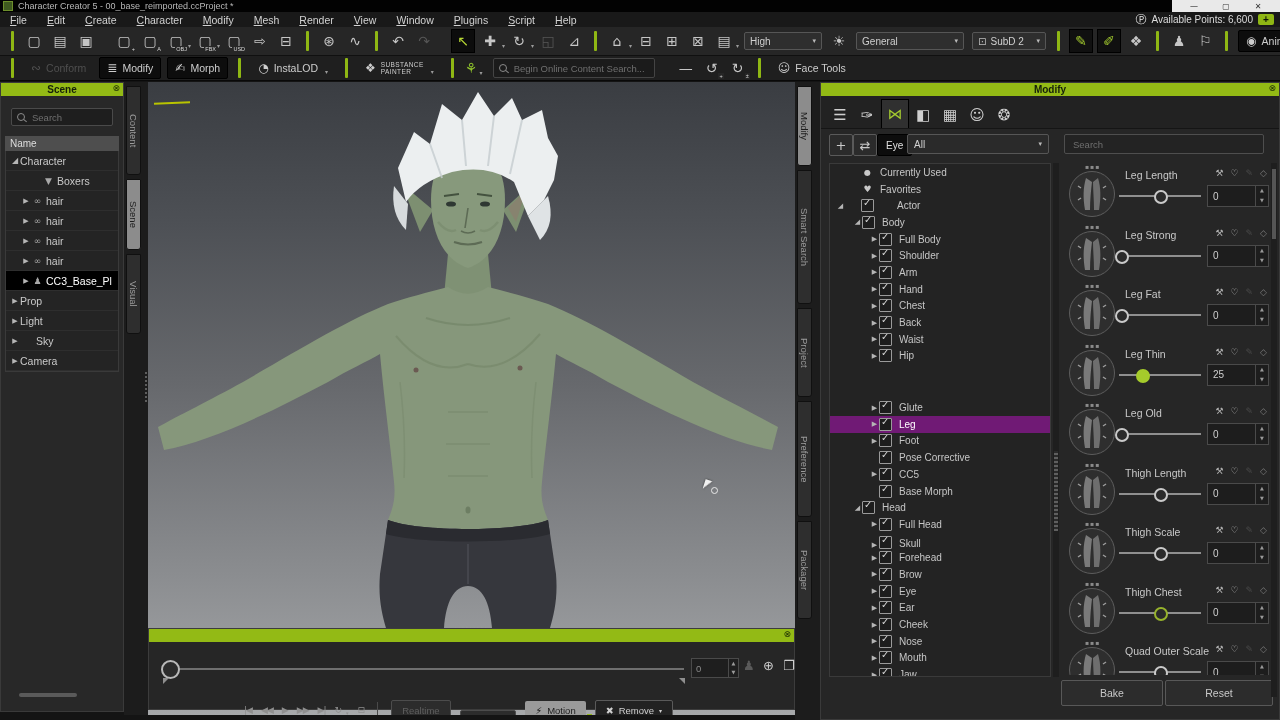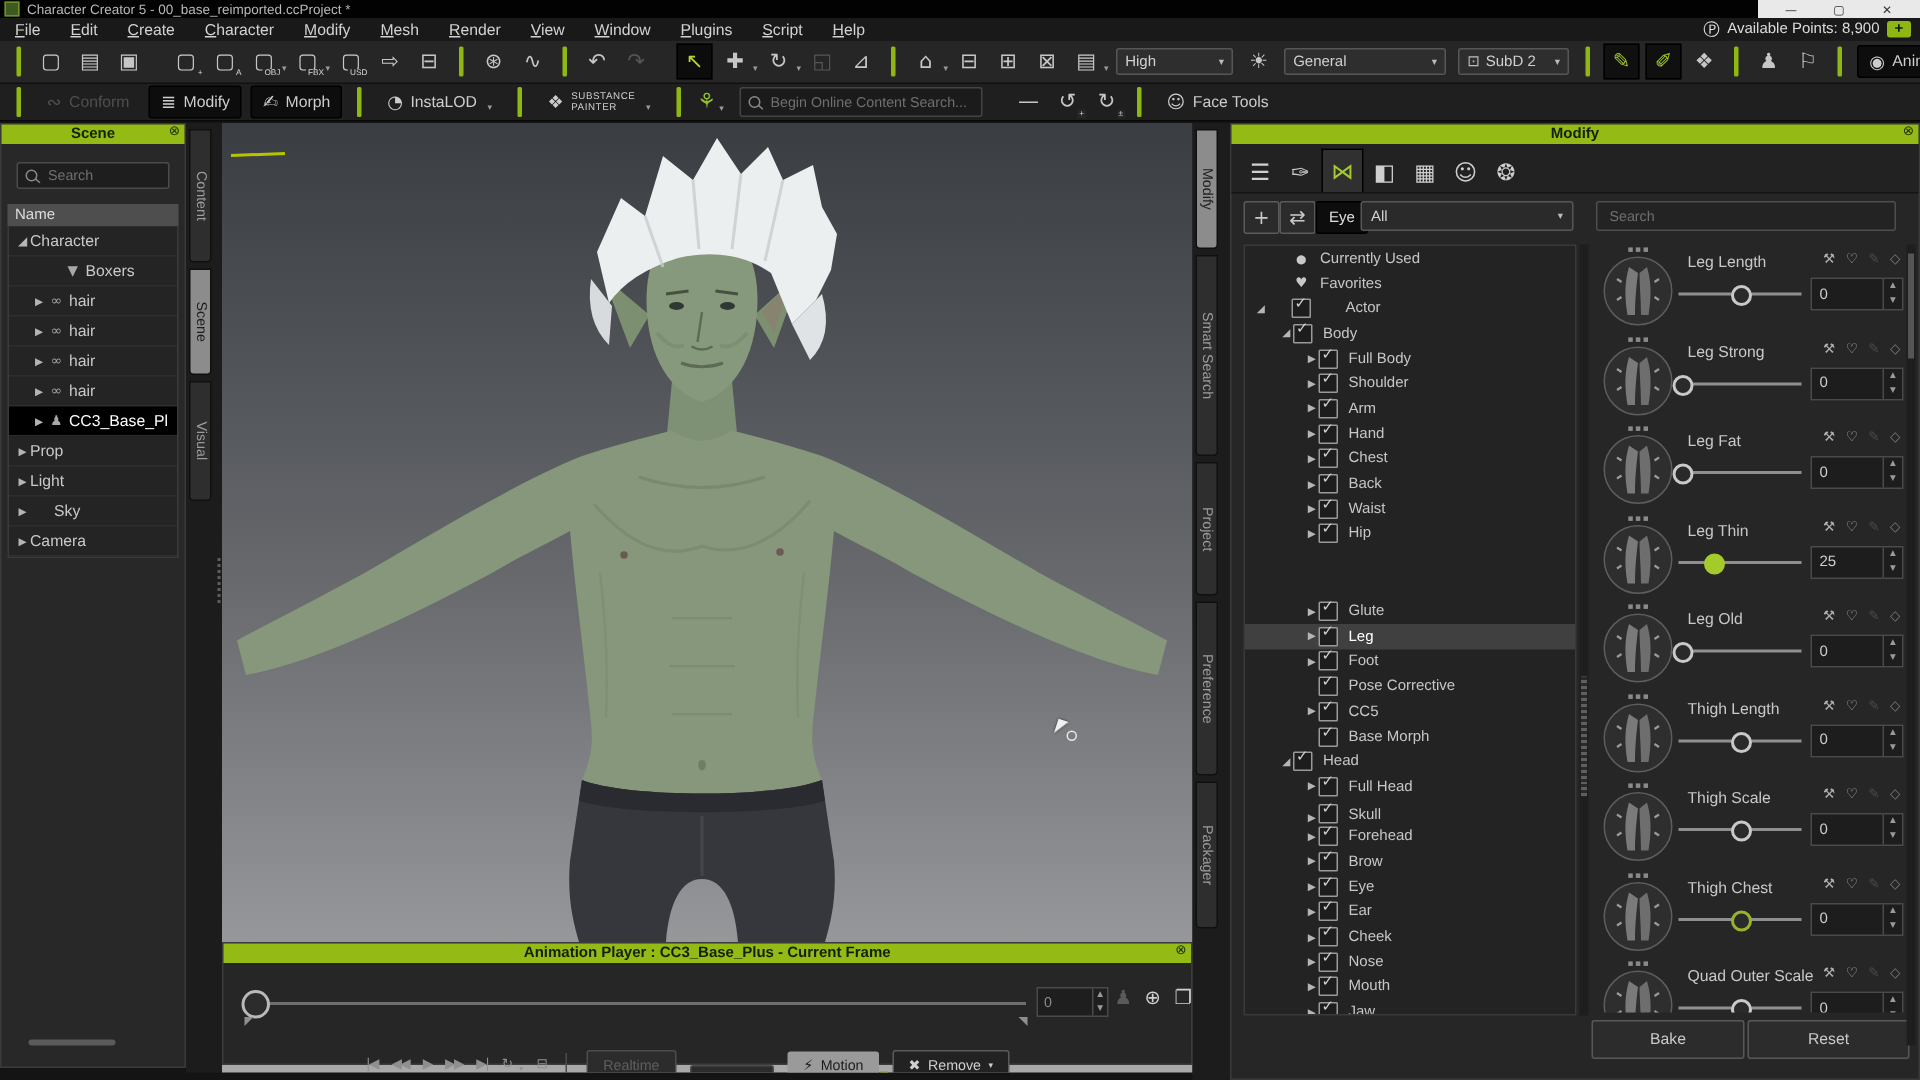--- a/index.html
+++ b/index.html
@@ -108,21 +108,21 @@
   #mod-controls{position:relative;height:32px;}
   .sqbtn{position:absolute;top:5px;width:22px;height:20px;border:1px solid #5a5a5a;border-radius:2px;color:#c9c9c9;font-size:13px;display:flex;align-items:center;justify-content:center;background:#2b2b2b;}
   #eye-btn{position:absolute;left:56px;top:5px;height:20px;padding:0 8px;background:#0d0d0d;border:1px solid #000;border-radius:2px;color:#e0e0e0;font-size:10px;display:flex;align-items:center;}
   #all-dd{position:absolute;left:86px;top:5px;width:142px;height:20px;background:#2a2a2a;border:1px solid #565656;border-radius:2px;display:flex;align-items:center;padding:0 6px;box-sizing:border-box;}
   #all-dd .lbl{flex:1;font-size:10px;color:#d2d2d2;}
   #all-dd .car{font-size:7px;color:#bbb;}
   #mod-search{position:absolute;left:243px;top:5px;width:200px;height:20px;background:#232323;border:1px solid #4e4e4e;border-radius:2px;display:flex;align-items:center;padding:0 6px;box-sizing:border-box;}
   
   #morph-tree{position:absolute;left:8px;top:80px;width:222px;height:514px;background:#232323;border:1px solid #3a3a3a;overflow:hidden;box-sizing:border-box;}
   .mrow{height:16.7px;display:flex;align-items:center;font-size:10px;color:#c6c6c6;white-space:nowrap;}
-  .mrow.sel{background:#404040;color:#fff;}
+  .mrow.sel{background:#701a75;color:#fff;}
   .mrow .arr{width:9px;}
   .cb{width:11px;height:11px;border:1px solid #9a9a9a;border-radius:1px;margin-right:7px;flex:none;position:relative;background:#1d1d1d;}
   .cb::after{content:"✓";position:absolute;left:1px;top:-3px;font-size:10px;color:#d5d5d5;font-family:"DejaVu Sans",sans-serif;}
   .dotico{width:11px;text-align:center;color:#c9c9c9;font-size:8px;margin-right:7px;}
   .heartico{width:11px;text-align:center;color:#c9c9c9;font-size:9px;margin-right:7px;}
   #tree-vscroll{position:absolute;left:232px;top:80px;width:6px;height:514px;background:#1e1e1e;}
   #tree-vscroll .thumb{position:absolute;left:1px;top:56%;width:4px;height:80px;background:repeating-linear-gradient(0deg,#5f5f5f 0 2px,#2a2a2a 2px 4px);}
   
   #sliders-col{position:absolute;left:240px;top:80px;width:210px;height:512px;overflow:hidden;}
   .scard{position:relative;height:59.5px;}
@@ -169,21 +169,21 @@
         <div class="menu-item"><u>M</u>esh</div>
         <div class="menu-item"><u>R</u>ender</div>
         <div class="menu-item"><u>V</u>iew</div>
         <div class="menu-item"><u>W</u>indow</div>
         <div class="menu-item"><u>P</u>lugins</div>
         <div class="menu-item"><u>S</u>cript</div>
         <div class="menu-item"><u>H</u>elp</div>
       </div>
     <div id="points">
       <span class="pico g">Ⓟ</span>
-      <span class="ptxt">Available Points: 8,900</span>
+      <span class="ptxt">Available Points: 6,600</span>
       <span id="points-add">+</span>
     </div>
   </div>
 
   <div id="toolbar1">
       <div class="tb-sep"></div>
       <div class="tbi">
         <span class="g">▢</span>
       </div>
       <div class="tbi">
@@ -478,21 +478,20 @@
       <path d="M320 462 L320 502" stroke="#44454c" stroke-width="2"></path>
     </svg>
     <div id="vp-cursor">
       <div class="tri"></div>
         <div class="dot"></div>
     </div>
 
     <div id="anim-panel">
       <div id="anim-drag">•••••••••</div>
       <div class="panel-header">
-        <span class="pt">Animation Player : CC3_Base_Plus - Current Frame</span>
         <span class="px g">⊗</span>
       </div>
       <div id="anim-body">
         <div id="anim-track"></div>
         <div id="anim-handle"></div>
         <div class="tl-tri" id="tl-tri-l"></div>
         <div class="tl-tri" id="tl-tri-r"></div>
         <div id="frame-box">
           <input value="0" style="">
           <div class="spin">

